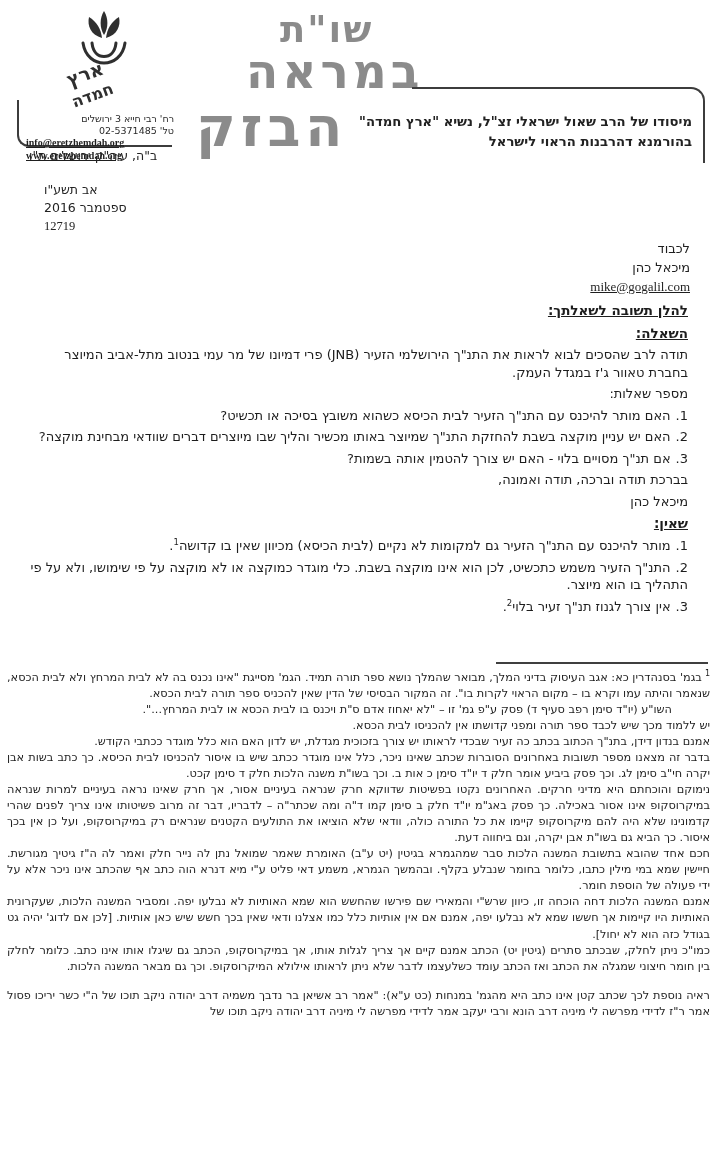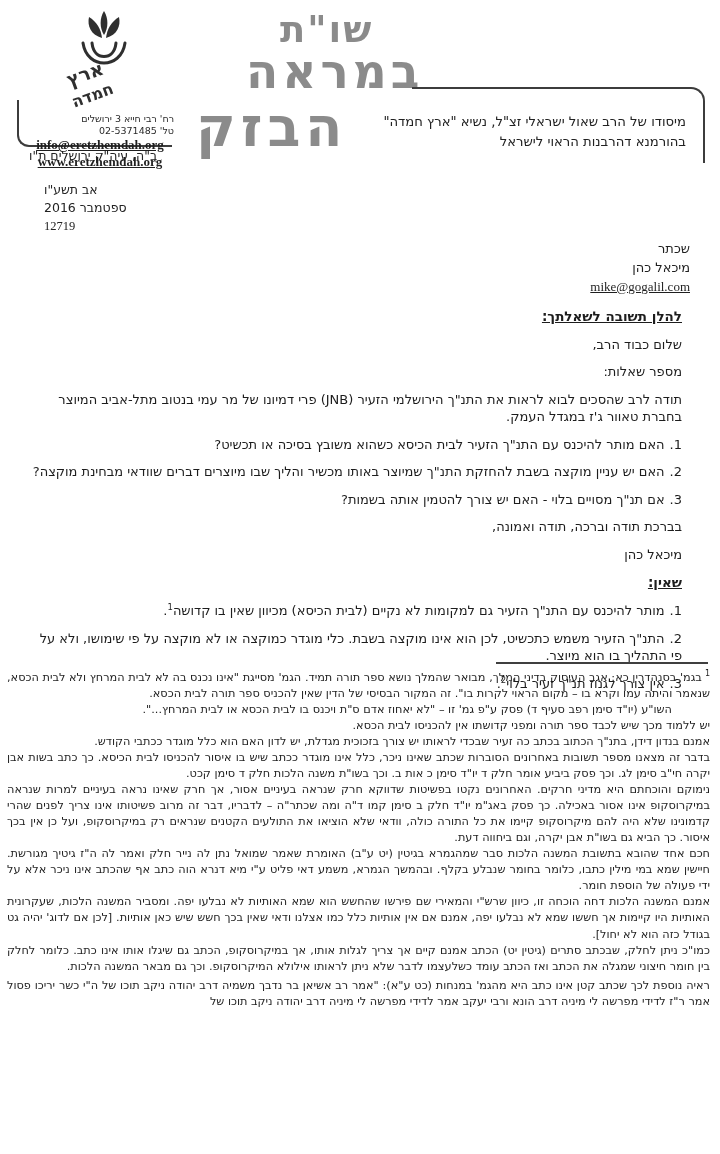--- a/index.html
+++ b/index.html
@@ -7,75 +7,75 @@
     position:relative;width:720px;height:1154px;background:#ffffff;
     font-family:"DejaVu Sans",sans-serif;color:#1f1f1f;overflow:hidden;
   }
   
   .logo{position:absolute;left:52px;top:8px;width:108px;height:102px;}
   .address{
     position:absolute;left:26px;top:113px;width:148px;
     direction:rtl;text-align:right;font-size:9.5px;line-height:1.28;color:#2a2a2a;
   }
   .lh-link{
-    display:block;direction:ltr;text-align:center;
-    font-family:"Liberation Serif",serif;font-size:13px;font-weight:bold;
+    display:block;direction:ltr;text-align:left;
+    font-family:"Liberation Serif",serif;font-size:10px;font-weight:bold;
     color:#1f1f1f;text-decoration:underline;line-height:1.25;
   }
   .addr-bracket{
     position:absolute;left:17px;top:100px;width:153px;height:45px;
     border-left:2px solid #3c3c3c;border-bottom:2px solid #3c3c3c;
     border-bottom-left-radius:12px;
   }
   .bh-line{position:absolute;left:29px;top:148px;direction:rtl;font-size:12.5px;color:#222;}
   .title-part{position:absolute;color:#8b8b8b;font-weight:bold;white-space:nowrap;}
   .t1{left:280px;top:8px;font-size:37px;letter-spacing:2px;}
   .t2{left:246px;top:44px;font-size:47px;letter-spacing:4px;}
   .t3{left:166px;top:96px;font-size:54px;letter-spacing:5px;margin-left:30px;}
   .title-bracket{
     position:absolute;left:412px;top:87px;width:291px;height:74px;
     border-top:2px solid #3c3c3c;border-right:2px solid #3c3c3c;
     border-top-right-radius:14px;
   }
   .subtitle{
-    position:absolute;right:34px;top:112px;direction:rtl;text-align:right;
-    font-size:13.2px;line-height:1.5;color:#222;
+    position:absolute;right:28px;top:112px;direction:rtl;text-align:right;
+    font-size:13.2px;line-height:1.5;color:#222;font-weight:bold;
   }
   
   .date-block{
     position:absolute;left:44px;top:181px;direction:rtl;text-align:left;
     font-size:12.5px;line-height:1.45;color:#222;
   }
   .latin{font-family:"Liberation Serif",serif;}
   .recipient{
     position:absolute;right:30px;top:240px;direction:rtl;text-align:right;
     font-size:13px;line-height:1.45;color:#1f1f1f;
   }
   .recipient a{color:#1f1f1f;}
   .rec-email{display:block;direction:ltr;text-align:center;font-family:"Liberation Serif",serif;
     font-size:13px;text-decoration:underline;margin-left:12px;}
   
   .body-area{
     position:absolute;top:297px;left:20px;right:28px;
     direction:rtl;text-align:right;font-size:13px;line-height:1.35;color:#1d1d1d;
   }
-  .body-area p{margin:10px;text-align:right;}
+  .body-area p{margin:4px;text-align:right;}
   .sec-h{font-weight:bold;text-decoration:underline;font-size:13.5px;margin:0;}
   .mt3{margin-top:3px;} .mt14{margin-top:14px;} .mt16{margin-top:16px;} .mt6{margin-top:6px;}
   .num{margin-left:5px;}
   .ref-sup{font-size:8.5px;vertical-align:super;line-height:0;}
   
   .fn-sep{position:absolute;right:12px;top:662px;width:212px;border-top:2px solid #3f3f3f;}
   .footnotes{
     position:absolute;top:670px;left:7px;right:10px;
     direction:rtl;text-align:justify;font-size:11.3px;line-height:1.42;color:#1e1e1e;
   }
   .fn-p{margin:0;}
   .fn-indent{padding-right:38px;}
-  .fn-gap{margin-top:3px;}
+  .fn-gap{margin-top:13px;}
   .fn-sup{font-size:8px;vertical-align:super;line-height:0;margin-left:3px;}
 </style>
 </head>
 <body>
 
 <div class="page">
 
   <svg class="logo" viewBox="0 0 108 102">
     <g fill="#2f2f2f" stroke="none">
       <path d="M52 3 C47.5 10 47.5 20 52 27 C56.5 20 56.5 10 52 3 Z"></path>
@@ -114,31 +114,31 @@
     <div>בהורמנא דהרבנות הראוי לישראל</div>
   </div>
 
   <div class="date-block">
     <div>אב תשע"ו</div>
     <div>ספטמבר 2016</div>
     <div class="latin">12719</div>
   </div>
 
   <div class="recipient">
-    <div>שכתר</div>
+    <div>לכבוד</div>
     <div>מיכאל כהן</div>
     <a class="rec-email">mike@gogalil.com</a>
   </div>
 
   <div class="body-area">
     <p><span class="sec-h">להלן תשובה לשאלתך:</span></p>
+    <p class="mt3"><span class="sec-h">השאלה:</span></p>
 
-    <p class="mt14">שלום כבוד הרב,</p>
+    <p>תודה לרב שהסכים לבוא לראות את התנ"ך הירושלמי הזעיר (JNB) פרי דמיונו של מר עמי בנטוב מתל-אביב המיוצר בחברת טאוור ג'ז במגדל העמק.</p>
     <p>מספר שאלות:</p>
-    <p>תודה לרב שהסכים לבוא לראות את התנ"ך הירושלמי הזעיר (JNB) פרי דמיונו של מר עמי בנטוב מתל-אביב המיוצר בחברת טאוור ג'ז במגדל העמק.</p>
 
     <p><span class="num">1.</span><span>האם מותר להיכנס עם התנ"ך הזעיר לבית הכיסא כשהוא משובץ בסיכה או תכשיט?</span></p>
     <p><span class="num">2.</span><span>האם יש עניין מוקצה בשבת להחזקת התנ"ך שמיוצר באותו מכשיר והליך שבו מיוצרים דברים שוודאי מבחינת מוקצה?</span></p>
     <p><span class="num">3.</span><span>אם תנ"ך מסויים בלוי - האם יש צורך להטמין אותה בשמות?</span></p>
 
     <p class="mt16">בברכת תודה וברכה, תודה ואמונה,</p>
     <p>מיכאל כהן</p>
 
     <p class="mt16"><span class="sec-h">שאין:</span></p>
 

